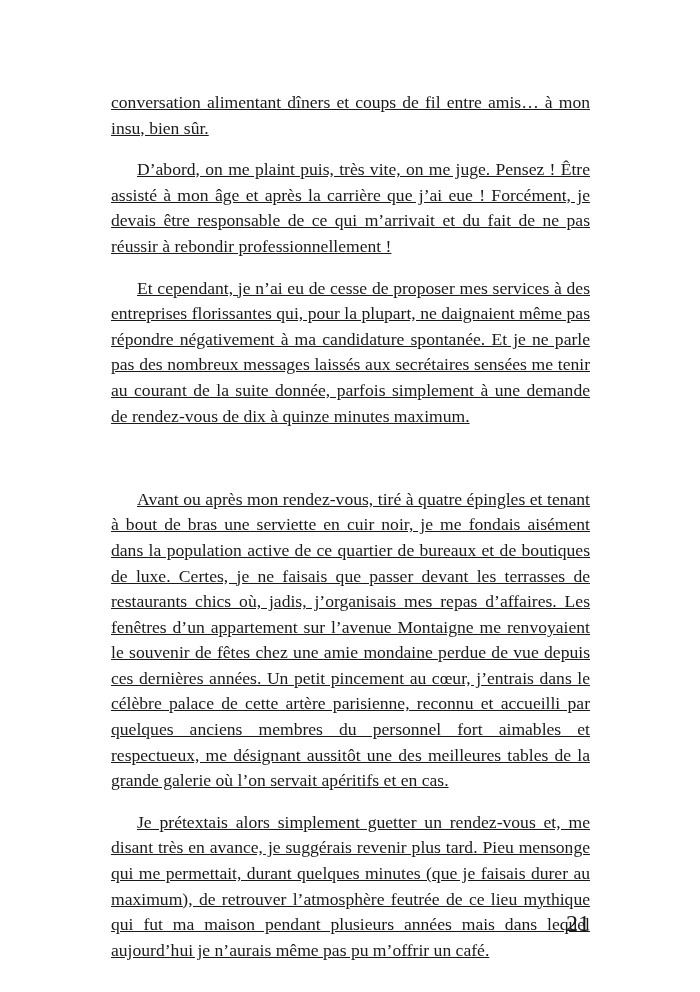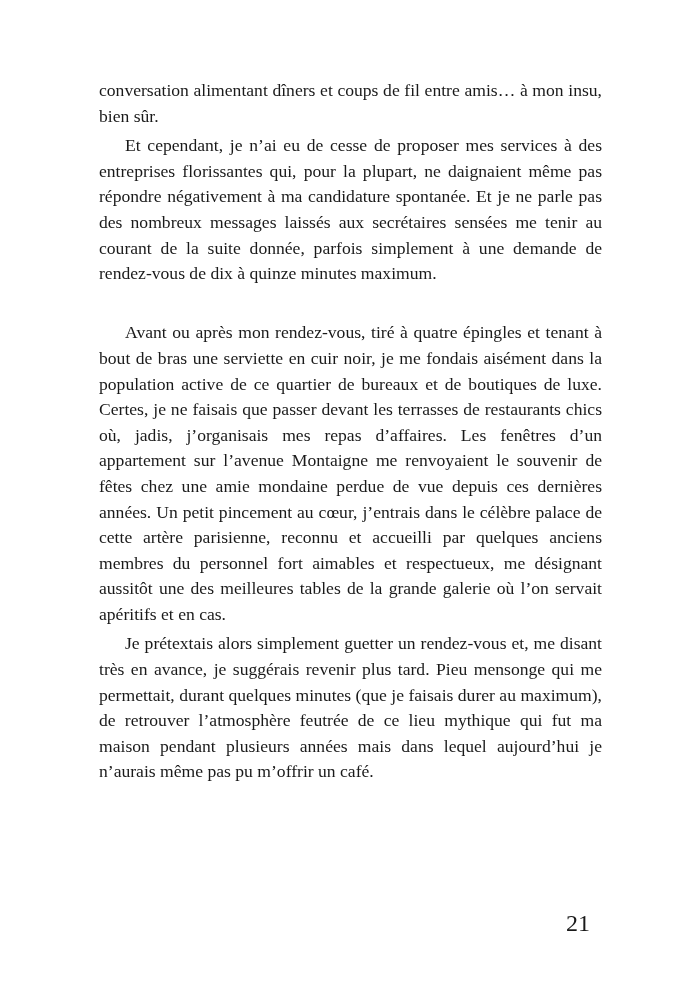--- a/index.html
+++ b/index.html
@@ -17,24 +17,25 @@
     }
     .page {
       position: absolute;
       left: 95px;
       top: 74px;
       width: 511px;
       font-size: 17.6px;
       line-height: 25.6px;
     }
     .para {
-      margin: 4px;
+      margin: 16px;
       text-align: justify;
       text-indent: 26px;
       hyphens: none;
+      text-decoration: underline;
     }
     .para.no-indent {
       text-indent: 0;
     }
     .spacer {
       height: 25.6px;
     }
     .page-number {
       position: absolute;
       left: 566px;
@@ -44,20 +45,21 @@
       font-size: 24px;
       line-height: 22px;
     }
   </style>
 </head>
 <body>
 
 <div class="page">
   <div>
     <p class="para no-indent">conversation alimentant dîners et coups de fil entre amis… à mon insu, bien sûr.</p>
+    <p class="para">D’abord, on me plaint puis, très vite, on me juge. Pensez ! Être assisté à mon âge et après la carrière que j’ai eue ! Forcément, je devais être responsable de ce qui m’arrivait et du fait de ne pas réussir à rebondir professionnellement !</p>
     <p class="para">Et cependant, je n’ai eu de cesse de proposer mes services à des entreprises florissantes qui, pour la plupart, ne daignaient même pas répondre négativement à ma candidature spontanée. Et je ne parle pas des nombreux messages laissés aux secrétaires sensées me tenir au courant de la suite donnée, parfois simplement à une demande de rendez-vous de dix à quinze minutes maximum.</p>
   </div>
 
   <div class="spacer"></div>
 
   <div>
     <p class="para">Avant ou après mon rendez-vous, tiré à quatre épingles et tenant à bout de bras une serviette en cuir noir, je me fondais aisément dans la population active de ce quartier de bureaux et de boutiques de luxe. Certes, je ne faisais que passer devant les terrasses de restaurants chics où, jadis, j’organisais mes repas d’affaires. Les fenêtres d’un appartement sur l’avenue Montaigne me renvoyaient le souvenir de fêtes chez une amie mondaine perdue de vue depuis ces dernières années. Un petit pincement au cœur, j’entrais dans le célèbre palace de cette artère parisienne, reconnu et accueilli par quelques anciens membres du personnel fort aimables et respectueux, me désignant aussitôt une des meilleures tables de la grande galerie où l’on servait apéritifs et en cas.</p>
     <p class="para">Je prétextais alors simplement guetter un rendez-vous et, me disant très en avance, je suggérais revenir plus tard. Pieu mensonge qui me permettait, durant quelques minutes (que je faisais durer au maximum), de retrouver l’atmosphère feutrée de ce lieu mythique qui fut ma maison pendant plusieurs années mais dans lequel aujourd’hui je n’aurais même pas pu m’offrir un café.</p>
   </div>
 </div>

